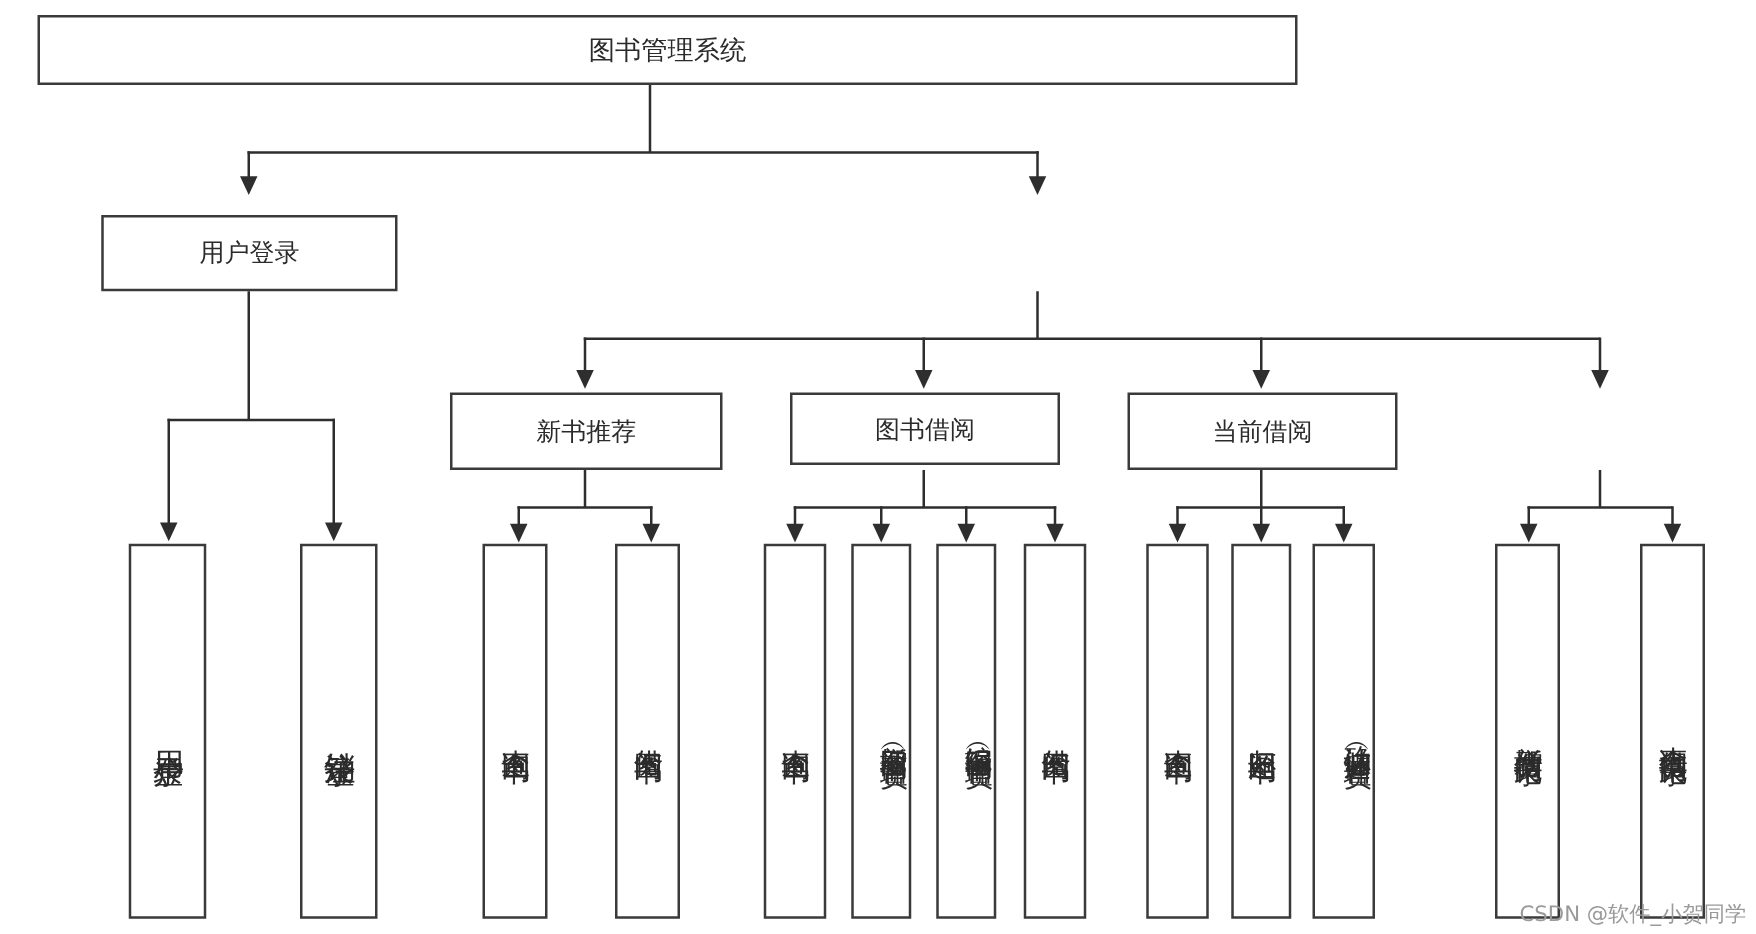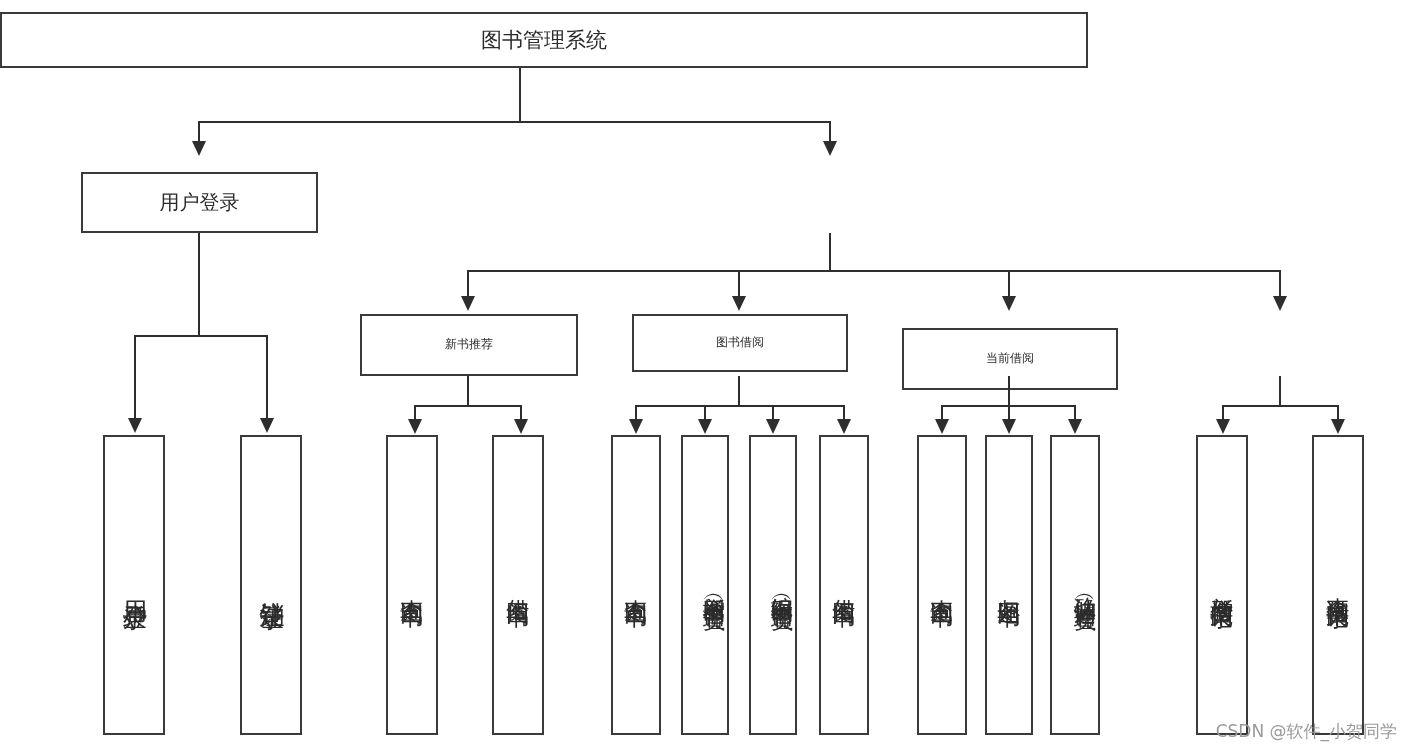--- a/index.html
+++ b/index.html
@@ -31,21 +31,21 @@
     line-height: 1.15;
     text-align: center;
   }
   .node.level0 {
     font-size: 21px;
   }
   .node.level1 {
     font-size: 20px;
   }
   .node.level2 {
-    font-size: 12px;
+    font-size: 20px;
   }
   
   .leaf {
     writing-mode: vertical-rl;
     text-orientation: upright;
     align-items: flex-start;
     justify-content: center;
     padding-top: 6px;
     letter-spacing: 2px;
   }
@@ -81,21 +81,21 @@
     color: #9a9a9a;
     white-space: nowrap;
     font-family: "DejaVu Sans", "Liberation Sans", sans-serif;
   }
 </style>
 </head>
 <body>
 
 <div id="canvas">
 
-  <div class="node level0" style="left:0; top:12px; width:1088px; height:56px;">
+  <div class="node level0" style="left:30px; top:12px; width:1008px; height:56px;">
     <span>图书管理系统</span>
   </div>
 
   <div class="vline" style="left:519px; top:68px; width:2px; height:54px;"></div>
 
   <div class="hline" style="left:198px; top:121px; width:633px; height:2px;"></div>
 
   <div class="vline" style="left:198px; top:121px; width:2px; height:22px;"></div>
   <div class="arrow" style="left:192px; top:141px;"></div>
   <div class="vline" style="left:829px; top:121px; width:2px; height:22px;"></div>
@@ -127,21 +127,21 @@
 
   <div class="vline" style="left:1279px; top:270px; width:2px; height:28px;"></div>
   <div class="arrow" style="left:1273px; top:296px;"></div>
 
   <div class="node level2" style="left:360px; top:314px; width:218px; height:62px;">
     <span>新书推荐</span>
   </div>
   <div class="node level2" style="left:632px; top:314px; width:216px; height:58px;">
     <span>图书借阅</span>
   </div>
-  <div class="node level2" style="left:902px; top:328px; width:216px; height:62px;">
+  <div class="node level2" style="left:902px; top:314px; width:216px; height:62px;">
     <span>当前借阅</span>
   </div>
 
   <div class="vline" style="left:467px; top:376px; width:2px; height:30px;"></div>
   <div class="hline" style="left:414px; top:405px; width:108px; height:2px;"></div>
   <div class="vline" style="left:414px; top:405px; width:2px; height:16px;"></div>
   <div class="arrow" style="left:408px; top:419px;"></div>
   <div class="vline" style="left:520px; top:405px; width:2px; height:16px;"></div>
   <div class="arrow" style="left:514px; top:419px;"></div>
 

